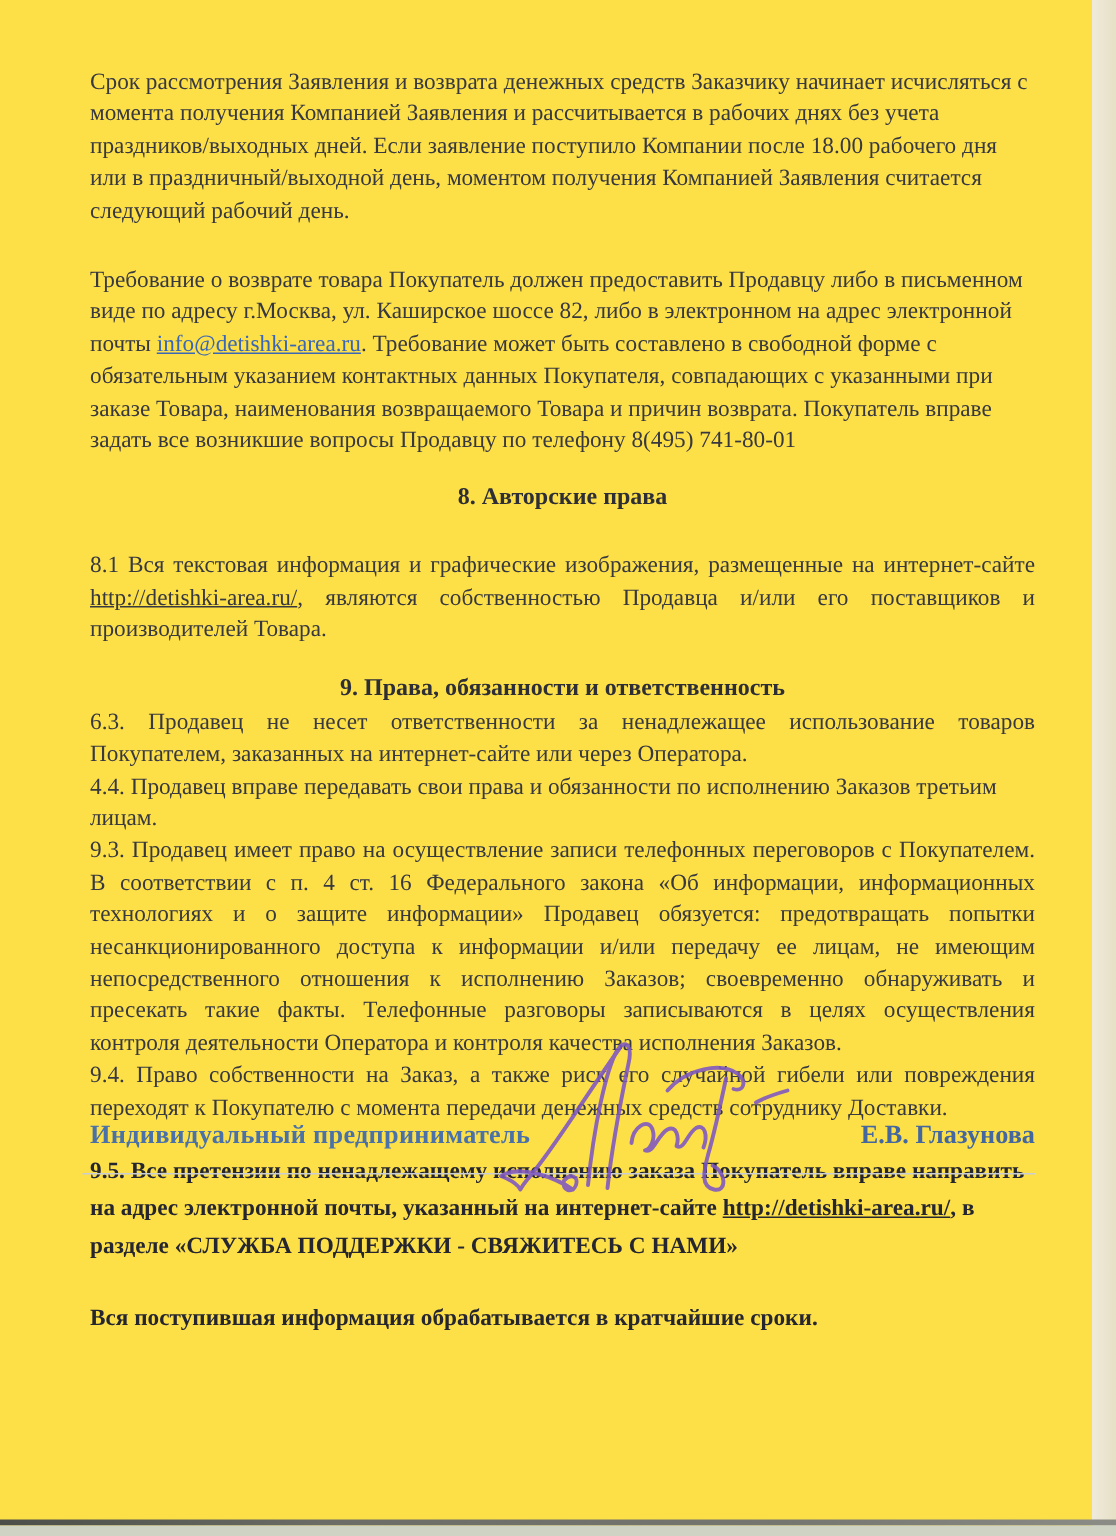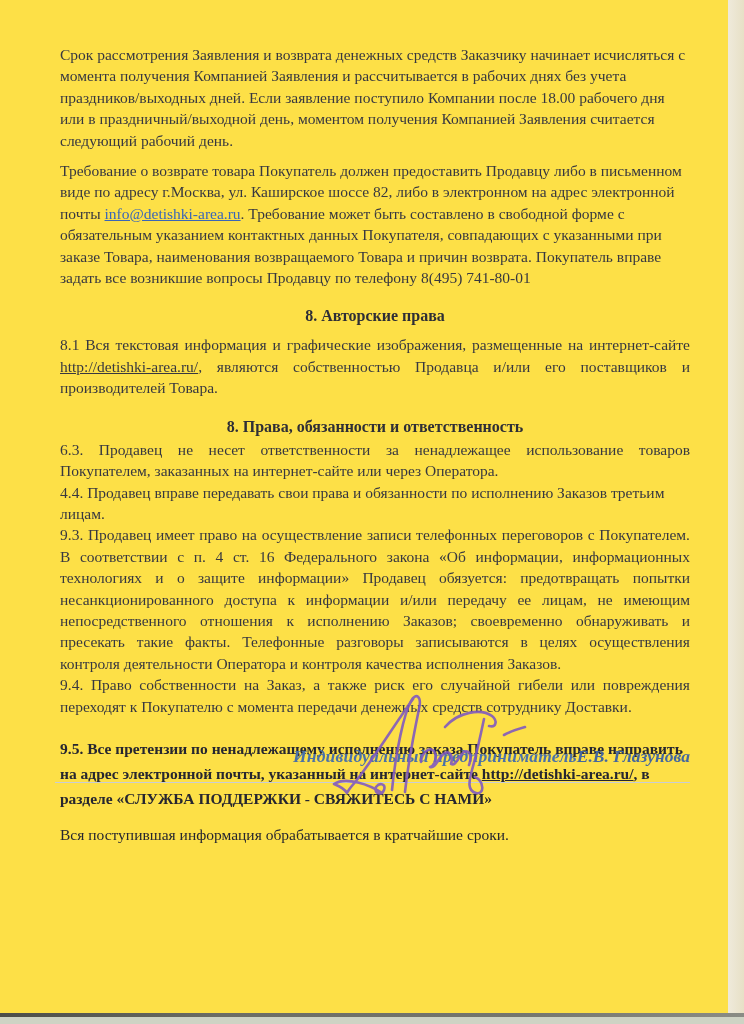--- a/index.html
+++ b/index.html
@@ -26,37 +26,37 @@
   .scan-bottom-line{
     position:absolute;left:0;top:1013px;width:744px;height:4px;
     background:linear-gradient(to right,#4c4e49,#6b6d66 30%,#74766f 70%,#8a8c85);
     z-index:2;
   }
   .scan-bottom-below{
     position:absolute;left:0;top:1017px;width:744px;height:7px;
     background:#ced3c4;z-index:2;
   }
   p{margin:0;font-size:15.5px;line-height:21.4px;}
-  .gap{margin-top:9px;}
+  .gap{margin-top:25px;}
   .just{text-align:justify;}
   .heading{
     text-align:center;font-weight:bold;font-size:16px;
     margin-top:19px;margin-bottom:3px;color:#2e2e36;
   }
   .link-blue{color:#3a66b8;text-decoration:underline;cursor:pointer;}
   .link-dark{color:#383840;text-decoration:underline;cursor:pointer;}
   .bold-para{
     font-weight:bold;color:#262630;line-height:25px;margin-top:19px;
     text-align:left;
   }
   .bold-para .link-dark{color:#262630;font-weight:bold;}
-  .info-line{font-weight:normal;color:#262630;margin-top:13px;font-size:15.5px;}
+  .info-line{font-weight:bold;color:#262630;margin-top:25px;font-size:15.5px;}
   .sig-row{
     position:absolute;left:60px;top:746px;width:630px;
-    display:flex;justify-content:flex-end;align-items:flex-start;font-style:italic;
+    display:flex;justify-content:space-between;align-items:flex-start;
   }
   .sig-label{font-weight:bold;font-size:17.5px;color:#4a71a8;letter-spacing:0.2px;}
   .sig-name{font-weight:bold;font-size:17.5px;color:#44679f;}
   .sig-rule{
     position:absolute;left:55px;top:782px;width:635px;height:0;
     border-top:1px solid #c9cdd6;
   }
   .sig-svg{
     position:absolute;left:320px;top:688px;width:210px;height:122px;z-index:3;
   }
@@ -67,21 +67,21 @@
 <div class="page">
 
   <p>Срок рассмотрения Заявления и возврата денежных средств Заказчику начинает исчисляться с момента получения Компанией Заявления и рассчитывается в рабочих днях без учета праздников/выходных дней. Если заявление поступило Компании после 18.00 рабочего дня или в праздничный/выходной день, моментом получения Компанией Заявления считается следующий рабочий день.</p>
 
   <p class="gap"><span>Требование о возврате товара Покупатель должен предоставить Продавцу либо в письменном виде по адресу г.Москва, ул. Каширское шоссе 82, либо в электронном на адрес электронной почты </span><a class="link-blue">info@detishki-area.ru</a><span>. Требование может быть составлено в свободной форме с обязательным указанием контактных данных Покупателя, совпадающих с указанными при заказе Товара, наименования возвращаемого Товара и причин возврата. Покупатель вправе задать все возникшие вопросы Продавцу по телефону 8(495) 741-80-01</span></p>
 
   <div class="heading">8. Авторские права</div>
 
   <p class="just gap" style=""><span>8.1  Вся текстовая информация и графические изображения, размещенные на интернет-сайте </span><a class="link-dark">http://detishki-area.ru/</a><span>, являются собственностью Продавца и/или его поставщиков и производителей Товара.</span></p>
 
-  <div class="heading">8. Права, обязанности и ответственность</div>
+  <div class="heading">9. Права, обязанности и ответственность</div>
 
   <p class="just">6.3. Продавец не несет ответственности за ненадлежащее использование товаров Покупателем, заказанных на интернет-сайте или через Оператора.</p>
   <p>4.4. Продавец вправе передавать свои права и обязанности по исполнению Заказов третьим лицам.</p>
   <p class="just">9.3. Продавец имеет право на осуществление записи телефонных переговоров с Покупателем. В соответствии с п. 4 ст. 16 Федерального закона «Об информации, информационных технологиях и о защите информации» Продавец обязуется: предотвращать попытки несанкционированного доступа к информации и/или передачу ее лицам, не имеющим непосредственного отношения к исполнению Заказов; своевременно обнаруживать и пресекать такие факты. Телефонные разговоры записываются в целях осуществления контроля деятельности Оператора и контроля качества исполнения Заказов.</p>
   <p class="just">9.4. Право собственности на Заказ, а также риск его случайной гибели или повреждения переходят к Покупателю с момента передачи денежных средств сотруднику Доставки.</p>
 
   <p class="bold-para"><span>9.5. Все претензии по ненадлежащему исполнению заказа Покупатель вправе направить на адрес электронной почты, указанный на интернет-сайте </span><a class="link-dark">http://detishki-area.ru/</a><span>, в разделе «СЛУЖБА ПОДДЕРЖКИ - СВЯЖИТЕСЬ С НАМИ»</span></p>
 
   <p class="info-line">Вся поступившая информация обрабатывается в кратчайшие сроки.</p>
 

